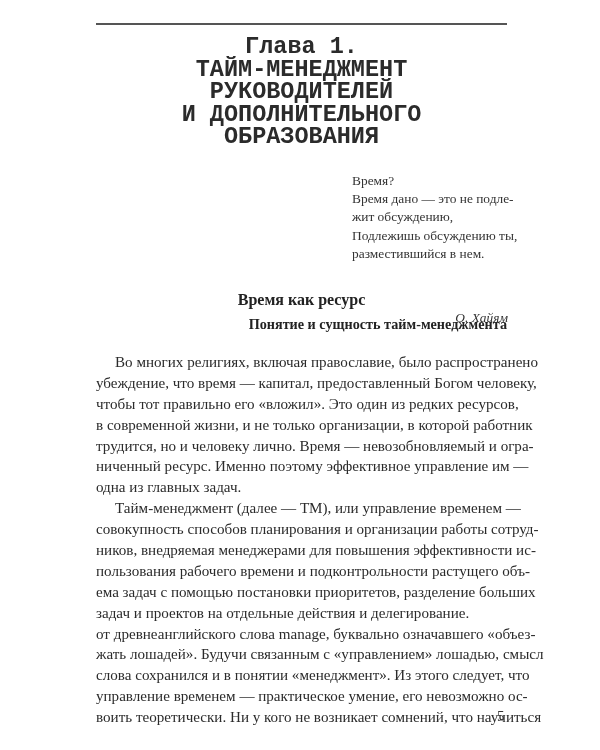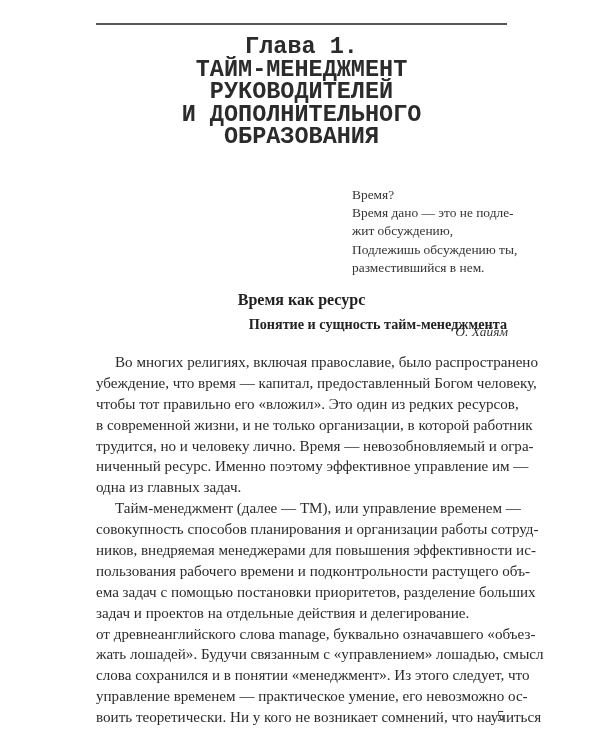--- a/index.html
+++ b/index.html
@@ -7,21 +7,21 @@
       width:600px; height:750px; background:#ffffff; position:relative; overflow:hidden;
       font-family:"Liberation Serif", "DejaVu Serif", serif; color:#2a2a2a;
     }
     .rule { position:absolute; left:96px; top:23px; width:411px; height:2px; background:#555; }
     .chapter {
       position:absolute; left:96px; top:36px; width:411px; text-align:center;
       font-weight:bold; font-size:23.5px; line-height:22.5px; color:#2b2b2b;font-family:Liberation Mono, monospace;
     }
     .chapter div { white-space:nowrap; }
     .epigraph {
-      position:absolute; left:352px; top:186px; width:170px;
+      position:absolute; left:352px; top:172px; width:170px;
       font-size:13.4px; line-height:18.2px; color:#333;
     }
     .epigraph div { white-space:nowrap; }
     .epigraph .author { text-align:right; font-style:italic; padding-right:14px;margin-top:46px; }
     .section-title {
       position:absolute; left:96px; top:288px; width:411px; text-align:center;
       font-weight:bold; font-size:16px; line-height:24px; color:#222;
     }
     .subsection-title {
       position:absolute; left:96px; top:314px; width:411px; text-align:right;

